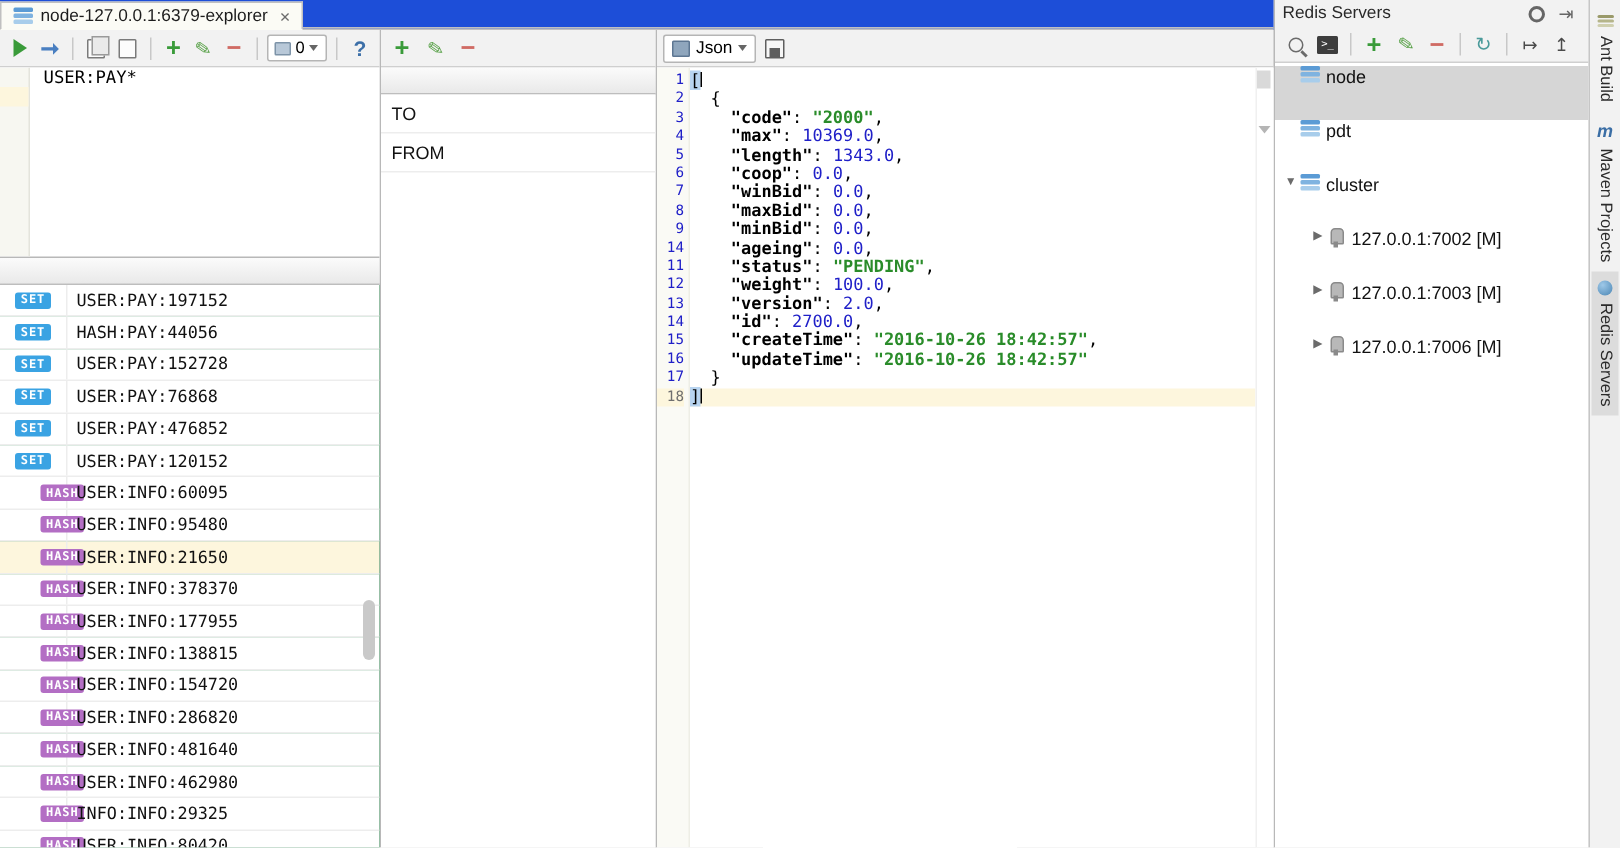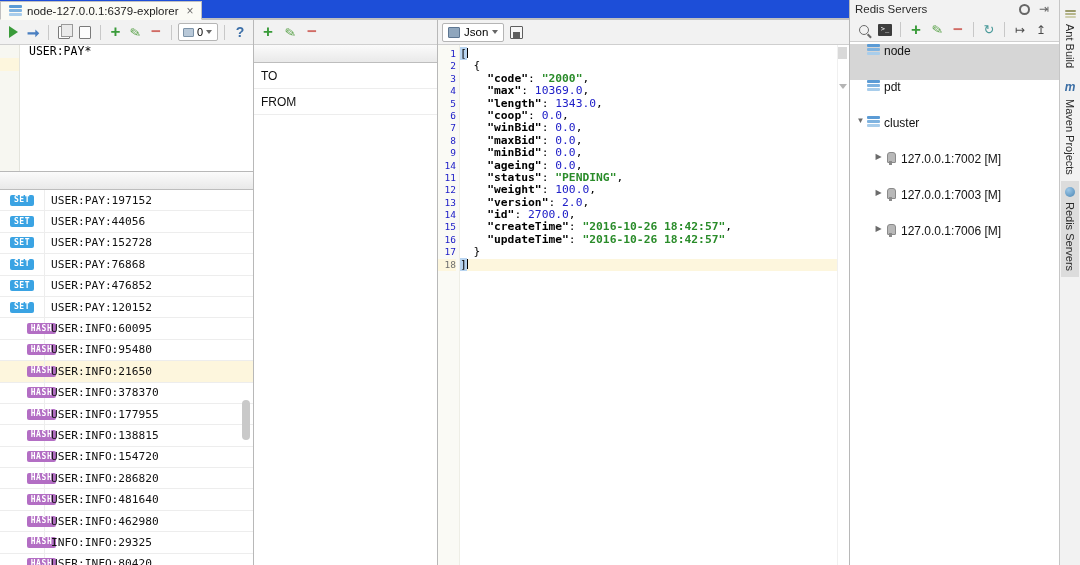--- a/index.html
+++ b/index.html
@@ -288,21 +288,21 @@
               <div class="key-row">
                 <div class="cell-type">
                   <span class="badge set">SET</span>
                 </div>
                 <div class="cell-key">USER:PAY:197152</div>
               </div>
               <div class="key-row">
                 <div class="cell-type">
                   <span class="badge set">SET</span>
                 </div>
-                <div class="cell-key">USER:PAY:44056</div>
+                <div class="cell-key">HASH:PAY:44056</div>
               </div>
               <div class="key-row">
                 <div class="cell-type">
                   <span class="badge set">SET</span>
                 </div>
                 <div class="cell-key">USER:PAY:152728</div>
               </div>
               <div class="key-row">
                 <div class="cell-type">
                   <span class="badge set">SET</span>

